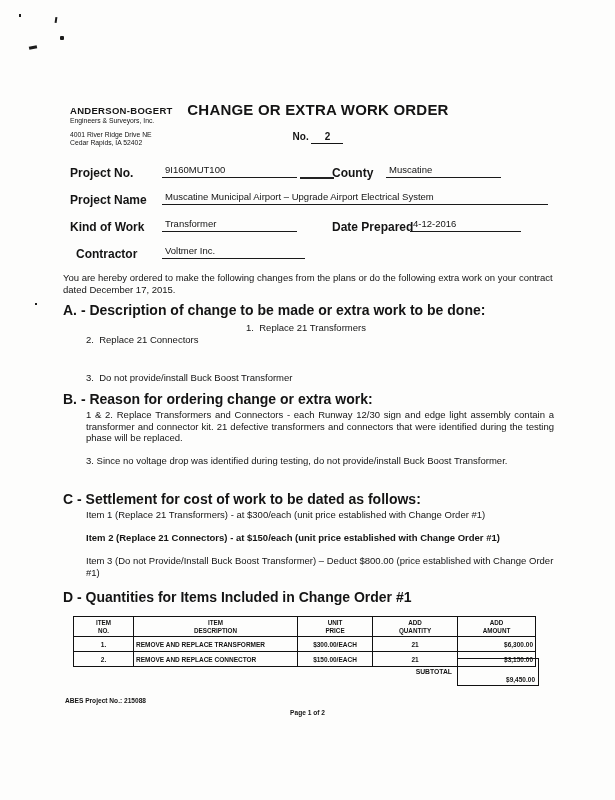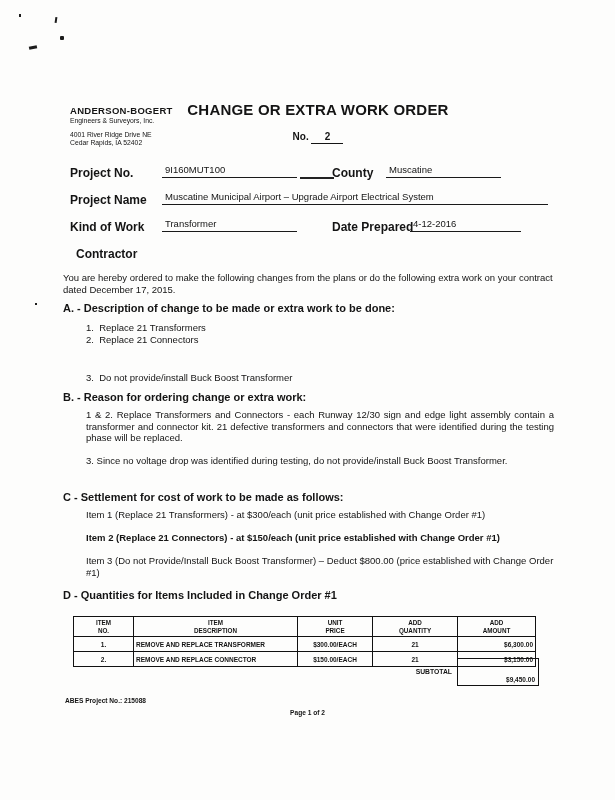--- a/index.html
+++ b/index.html
@@ -28,21 +28,21 @@
   .doc-no { font-size:10px; font-weight:bold; margin-top:13px; }
   .doc-no .no-val { display:inline-block; min-width:24px; border-bottom:1.6px solid #141414; padding:0 4px 1px 4px; }
 
   .flabel { position:absolute; font-size:12px; font-weight:bold; white-space:nowrap; }
   .fvalue { position:absolute; font-size:9.5px; white-space:nowrap;
             border-bottom:1.4px solid #1a1a1a; padding:0 0 2px 3px; }
   .dash-art { position:absolute; height:2px; background:#222; }
 
   .para { position:absolute; font-size:9.5px; line-height:11.5px; }
   .just { text-align:justify; }
-  .bold-head { position:absolute; font-size:11px; font-weight:bold; white-space:nowrap; }
+  .bold-head { position:absolute; font-size:14px; font-weight:bold; white-space:nowrap; }
 
   table.qty { position:absolute; left:73px; top:616px; border-collapse:collapse; table-layout:fixed; }
   table.qty th, table.qty td { border:1.5px solid #111; overflow:hidden; }
   table.qty th { font-size:6.3px; font-weight:bold; text-align:center; padding:2px 1px; line-height:7.5px; }
   table.qty td { font-size:6.5px; font-weight:bold; padding:2px 2px; height:10px; }
   td.c { text-align:center; }
   td.l { text-align:left; padding-left:6px; }
   td.r { text-align:right; padding-right:4px; }
 
   .subtotal-label { position:absolute; left:340px; top:668px; width:112px; text-align:right;
@@ -88,33 +88,34 @@
 
   <div class="flabel" style="left:70px; top:193px;">Project Name</div>
   <div class="fvalue" style="left:162px; top:191px; width:383px;">Muscatine Municipal Airport – Upgrade Airport Electrical System</div>
 
   <div class="flabel" style="left:70px; top:220px;">Kind of Work</div>
   <div class="fvalue" style="left:162px; top:218px; width:132px;">Transformer</div>
   <div class="flabel" style="left:332px; top:220px;">Date Prepared</div>
   <div class="fvalue" style="left:410px; top:218px; width:108px;">4-12-2016</div>
 
   <div class="flabel" style="left:70px; top:247px;margin-left:6px;">Contractor</div>
+  <div class="fvalue" style="left:162px; top:245px; width:140px;">Voltmer Inc.</div>
 
   <div class="para" style="left:63px; top:272px; width:492px;">You are hereby ordered to make the following changes from the plans or do the following extra work on your contract dated December 17, 2015.</div>
 
   <div class="bold-head" style="left:63px; top:302px;">A. - Description of change to be made or extra work to be done:</div>
-  <div class="para" style="left:86px; top:322px; width:440px; white-space:pre-wrap;">1.  Replace 21 Transformers</div>
+  <div class="para" style="left:86px; top:322px; width:440px; white-space:pre-wrap;text-align:center;">1.  Replace 21 Transformers</div>
   <div class="para" style="left:86px; top:334px; width:440px; white-space:pre-wrap;">2.  Replace 21 Connectors</div>
   <div class="para" style="left:86px; top:372px; width:440px; white-space:pre-wrap;">3.  Do not provide/install Buck Boost Transformer</div>
 
   <div class="bold-head" style="left:63px; top:391px;">B. - Reason for ordering change or extra work:</div>
   <div class="para just" style="left:86px; top:409px; width:468px;">1 &amp; 2.  Replace Transformers and Connectors - each Runway 12/30 sign and edge light assembly contain a transformer and connector kit.  21 defective transformers and connectors that were identified during the testing phase will be replaced.</div>
   <div class="para just" style="left:86px; top:455px; width:468px;">3.  Since no voltage drop was identified during testing, do not provide/install Buck Boost Transformer.</div>
 
-  <div class="bold-head" style="left:63px; top:491px;">C - Settlement for cost of work to be made as follows:</div>
+  <div class="bold-head" style="left:63px; top:491px;">C - Settlement for cost of work to be dated as follows:</div>
   <div class="para" style="left:86px; top:509px; width:470px;">Item 1  (Replace 21 Transformers) - at $300/each (unit price established with Change Order #1)</div>
   <div class="para" style="left:86px; top:532px; width:470px;font-weight:bold;">Item 2 (Replace 21 Connectors) - at $150/each (unit price established with Change Order #1)</div>
   <div class="para" style="left:86px; top:555px; width:470px;">Item 3 (Do not Provide/Install Buck Boost Transformer) – Deduct $800.00 (price established with Change Order #1)</div>
 
   <div class="bold-head" style="left:63px; top:589px;">D - Quantities for Items Included in Change Order #1</div>
 
   <table class="qty">
     <colgroup>
       <col style="width:60px">
         <col style="width:164px">

